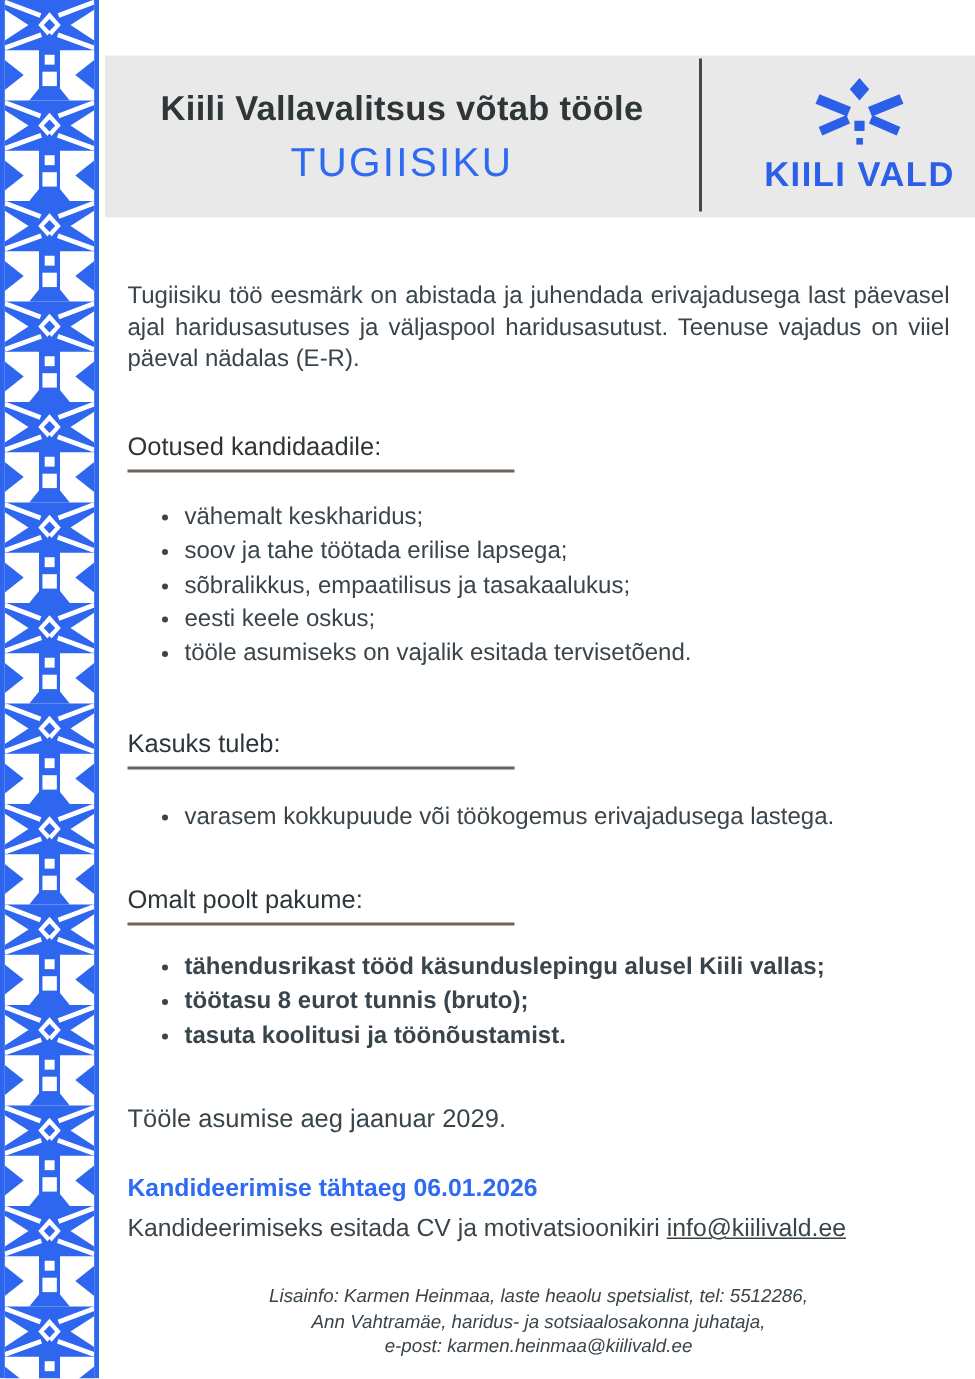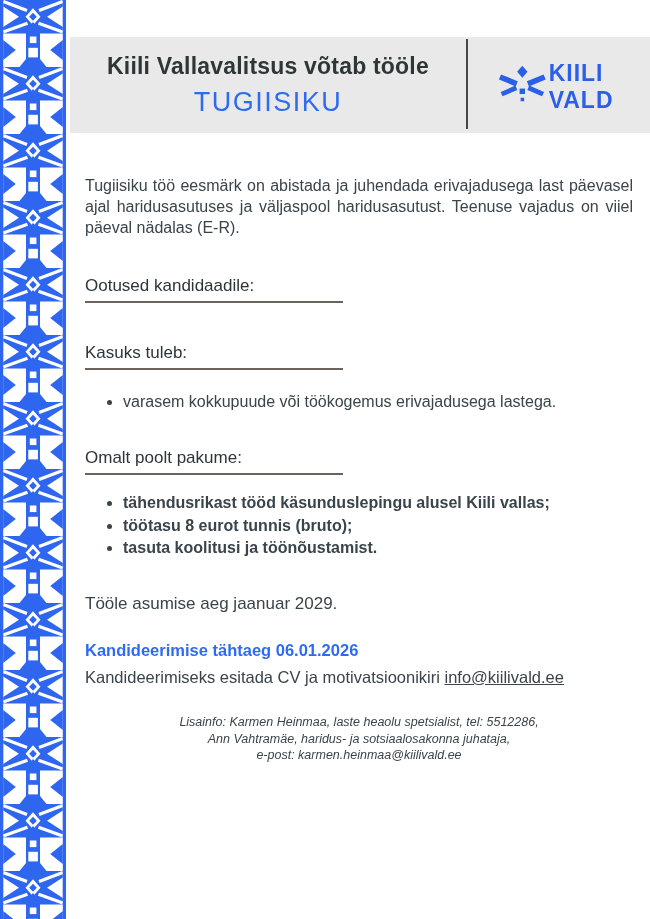--- a/index.html
+++ b/index.html
@@ -15,26 +15,26 @@
   *{box-sizing:border-box;margin:0;padding:0;}
   html,body{background:#fff;}
   body{
     width:650px;height:919px;position:relative;overflow:hidden;
     font-family:"Liberation Sans","DejaVu Sans",sans-serif;
     color:var(--text_dark);
   }
   .pattern-strip{position:absolute;left:0;top:0;width:66px;height:919px;color:var(--pattern_blue);}
   .content{margin-left:70px;width:580px;}
   .header{
-    margin-top:37px;height:96px;background:var(--header_bg);
+    margin-top:37px;height:108px;background:var(--header_bg);
     display:flex;align-items:stretch;
   }
   .header-left{width:396px;display:flex;flex-direction:column;justify-content:center;align-items:center;}
   .header-divider{width:2px;background:var(--divider_col);margin:2px 0 4px 0;}
-  .header-right{flex:1;display:flex;flex-direction:row;justify-content:center;align-items:center;padding-left:28px;}
+  .header-right{flex:1;display:flex;flex-direction:column;justify-content:center;align-items:center;padding-left:28px;}
   .title-line1{font-size:23px;font-weight:700;color:#2e3638;letter-spacing:0.2px;}
   .title-line2{font-size:27px;font-weight:400;color:var(--accent_blue);letter-spacing:1.5px;margin-top:7px;}
   .logo-icon{display:block;color:var(--logo_blue);}
   .logo-text{font-size:23px;font-weight:700;color:var(--logo_blue);letter-spacing:1px;margin-top:3px;}
   .main{margin-left:15px;width:548px;}
   .intro{margin-top:42px;font-size:16px;line-height:1.32;text-align:justify;}
   .sec{margin-top:38px;}
   .sec-head{
     display:inline-block;width:258px;font-size:17px;font-weight:400;
     color:var(--heading_dark);padding-bottom:5px;
@@ -116,20 +116,27 @@
     </div>
   </div>
 
   <div class="main">
 
     <p class="intro">Tugiisiku töö eesmärk on abistada ja juhendada erivajadusega last päevasel ajal haridusasutuses ja väljaspool haridusasutust. Teenuse vajadus on viiel päeval nädalas (E-R).</p>
 
     <div class="sec">
       <span class="sec-head">Ootused kandidaadile:</span>
     </div>
+    <ul class="bullets">
+      <li>vähemalt keskharidus;</li>
+      <li>soov ja tahe töötada erilise lapsega;</li>
+      <li>sõbralikkus, empaatilisus ja tasakaalukus;</li>
+      <li>eesti keele oskus;</li>
+      <li>tööle asumiseks on vajalik esitada tervisetõend.</li>
+    </ul>
 
     <div class="sec s2">
       <span class="sec-head">Kasuks tuleb:</span>
     </div>
     <ul class="bullets">
       <li>varasem kokkupuude või töökogemus erivajadusega lastega.</li>
     </ul>
 
     <div class="sec s3">
       <span class="sec-head">Omalt poolt pakume:</span>

